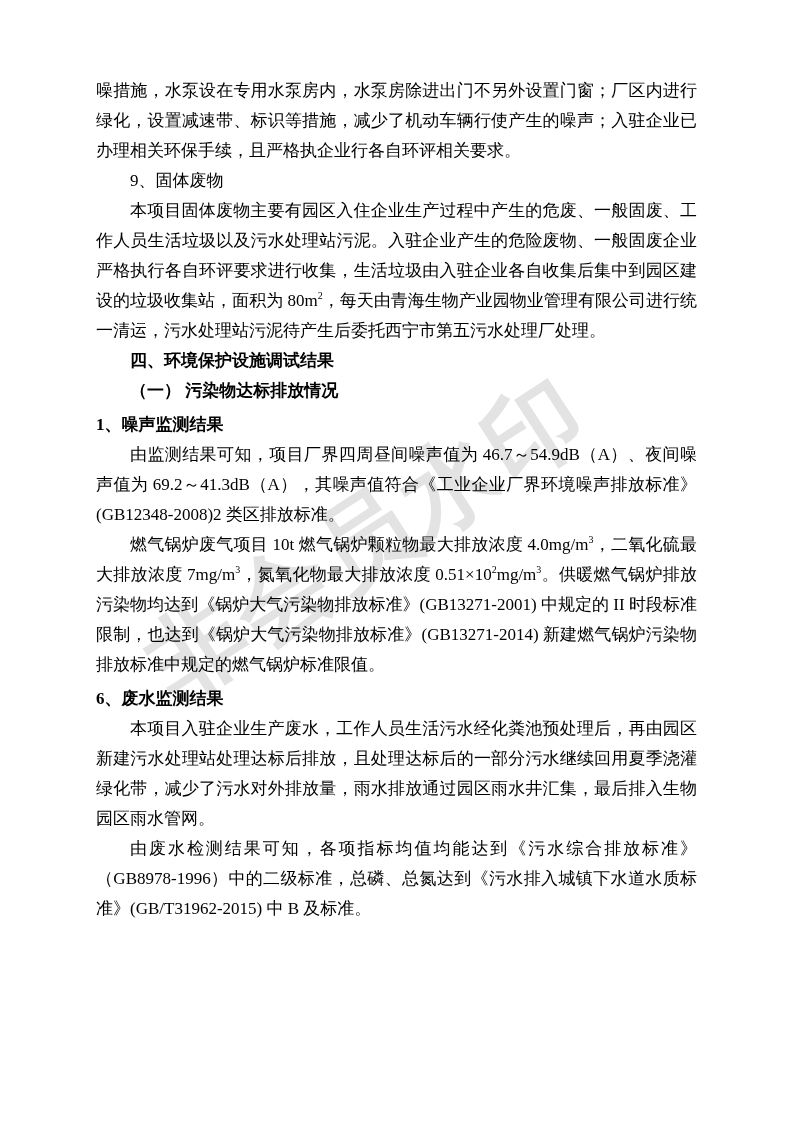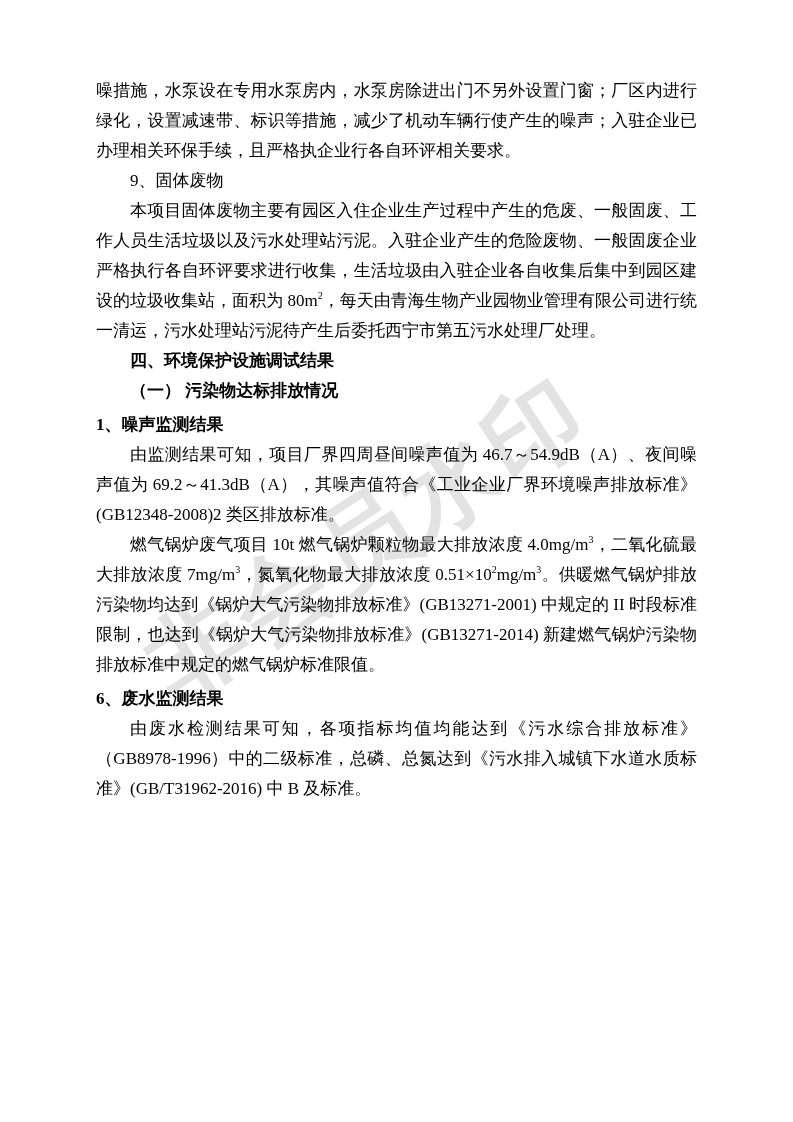--- a/index.html
+++ b/index.html
@@ -80,17 +80,18 @@
 
     <p class="hnum">1、噪声监测结果</p>
 
     <p class="indent">由监测结果可知，项目厂界四周昼间噪声值为 46.7～54.9dB（A）、夜间噪声值为 69.2～41.3dB（A），其噪声值符合《工业企业厂界环境噪声排放标准》(GB12348-2008)2 类区排放标准。</p>
 
 
     <p class="indent"><span>燃气锅炉废气项目 10t 燃气锅炉颗粒物最大排放浓度 4.0mg/m</span><sup>3</sup><span>，二氧化硫最大排放浓度 7mg/m</span><sup>3</sup><span>，氮氧化物最大排放浓度 0.51×10</span><sup>2</sup><span>mg/m</span><sup>3</sup><span>。供暖燃气锅炉排放污染物均达到《锅炉大气污染物排放标准》(GB13271-2001) 中规定的 II 时段标准限制，也达到《锅炉大气污染物排放标准》(GB13271-2014) 新建燃气锅炉污染物排放标准中规定的燃气锅炉标准限值。</span></p>
 
     <p class="hnum">6、废水监测结果</p>
 
+    <p class="indent">本项目入驻企业生产废水，工作人员生活污水经化粪池预处理后，再由园区新建污水处理站处理达标后排放，且处理达标后的一部分污水继续回用夏季浇灌绿化带，减少了污水对外排放量，雨水排放通过园区雨水井汇集，最后排入生物园区雨水管网。</p>
 
-    <p class="indent mt6">由废水检测结果可知，各项指标均值均能达到《污水综合排放标准》（GB8978-1996）中的二级标准，总磷、总氮达到《污水排入城镇下水道水质标准》(GB/T31962-2016) 中 B 及标准。</p>
+    <p class="indent mt6">由废水检测结果可知，各项指标均值均能达到《污水综合排放标准》（GB8978-1996）中的二级标准，总磷、总氮达到《污水排入城镇下水道水质标准》(GB/T31962-2015) 中 B 及标准。</p>
 
   </div>
 </div>
 
 </body></html>

